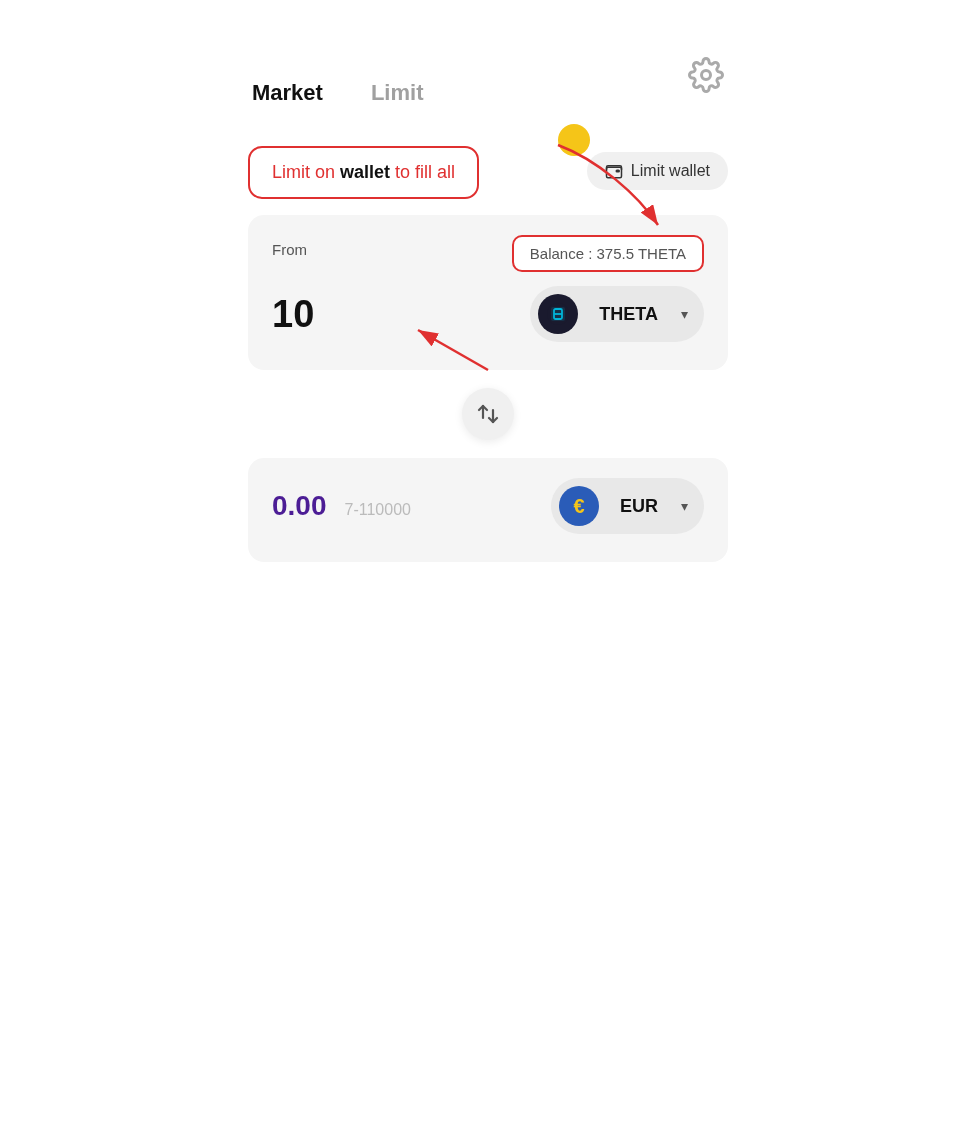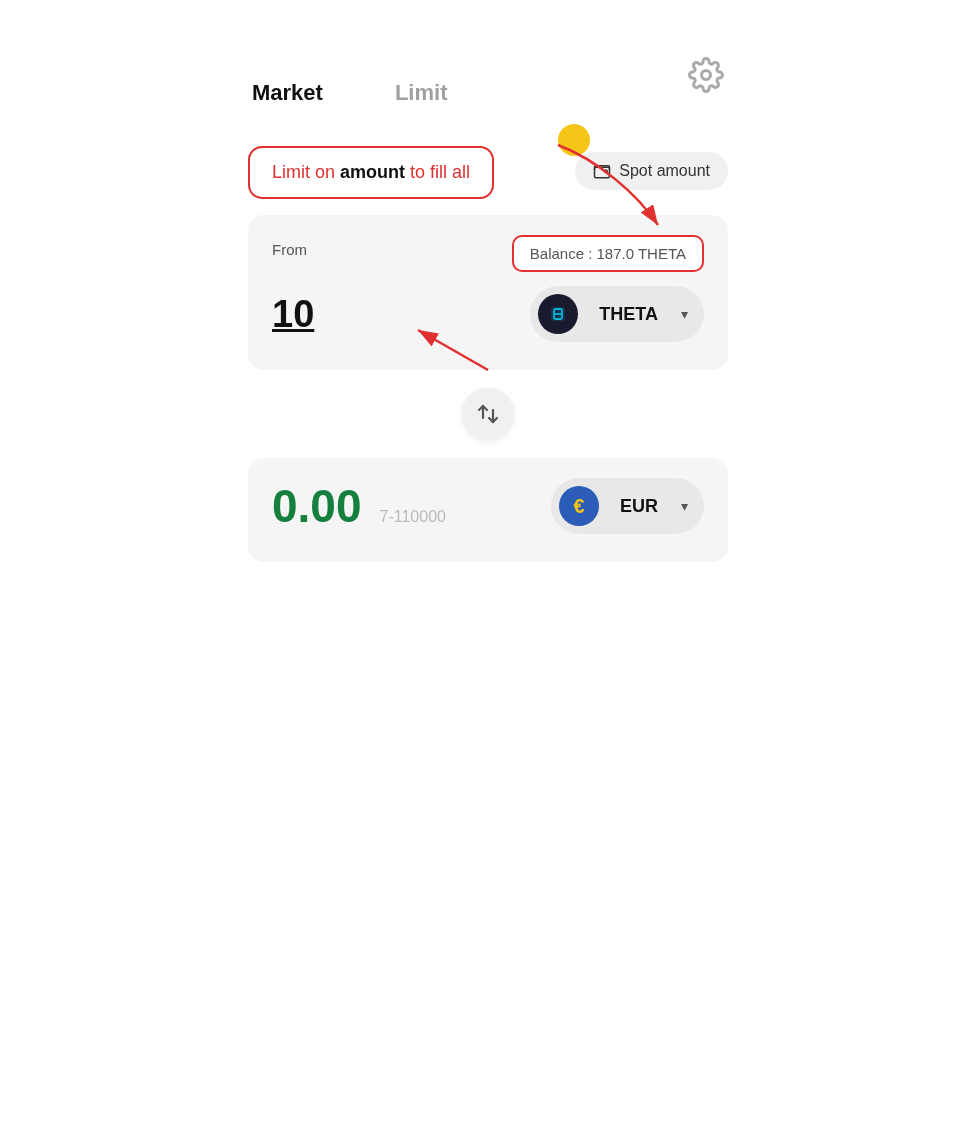--- a/index.html
+++ b/index.html
@@ -27,21 +27,21 @@
     .tab-bar {
       display: flex;
       align-items: center;
       justify-content: space-between;
       margin-bottom: 36px;
       padding: 0 4px;
     }
 
     .tab-group {
       display: flex;
-      gap: 72px;
+      gap: 48px;
       margin-top: 40px;
     }
 
     .tab {
       font-size: 22px;
       font-weight: 600;
       color: #a0a0a0;
       cursor: pointer;
       padding-bottom: 4px;
     }
@@ -164,21 +164,20 @@
     .card-bottom-row {
       display: flex;
       justify-content: space-between;
       align-items: center;
     }
 
     .amount-value {
       font-size: 38px;
       font-weight: 600;
       color: #111;
-      text-decoration: underline;
     }
 
     .currency-selector {
       display: flex;
       align-items: center;
       gap: 21px;
       background: #e8e8e8;
       border-radius: 28px;
       padding: 8px 16px 8px 8px;
       cursor: pointer;
@@ -228,23 +227,23 @@
       align-items: center;
       justify-content: center;
       cursor: pointer;
       font-size: 22px;
       color: #555;
       box-shadow: 0 2px 8px rgba(0,0,0,0.08);
     }
 
     
     .to-amount {
-      font-size: 46px;
+      font-size: 28px;
       font-weight: 600;
-      color: #15803d;
+      color: #4c1d95;
     }
 
     .to-range {
       font-size: 16px;
       color: #bbb;
       margin-left: 10px;
       font-weight: 400;
     }
 
     .balance-text {
@@ -307,29 +306,29 @@
                  A1.65 1.65 0 0 0 9 4.68a1.65 1.65 0 0 0 1-1.51V3a2 2 0 0 1 4 0v.09a1.65 1.65 0 0 0 1 1.51
                  a1.65 1.65 0 0 0 1.82-.33l.06-.06a2 2 0 0 1 2.83 2.83l-.06.06A1.65 1.65 0 0 0 19.4 9
                  a1.65 1.65 0 0 0 1.51 1H21a2 2 0 0 1 0 4h-.09a1.65 1.65 0 0 0-1.51 1z"></path>
       </svg>
     </button>
   </div>
 
   
   <div class="action-row">
     <div class="fill-all-box">
-      <span>Limit on </span><span class="highlight">amount</span><span> to fill all</span>
+      <span>Limit on </span><span class="highlight">wallet</span><span> to fill all</span>
     </div>
     <button class="spot-wallet-btn">
       <svg viewBox="0 0 24 24" fill="none" stroke="#333" stroke-width="2" stroke-linecap="round" stroke-linejoin="round" width="18" height="18">
         <rect x="2" y="7" width="20" height="14" rx="2"></rect>
         <path d="M16 11h2a1 1 0 0 1 0 2h-2a1 1 0 0 1 0-2z"></path>
         <path d="M2 10V7a2 2 0 0 1 2-2h16a2 2 0 0 1 2 2v3"></path>
       </svg>
-      <span>Spot amount</span>
+      <span>Limit wallet</span>
     </button>
   </div>
 
   
   <div class="yellow-dot"></div>
 
   
   <svg class="arrows-overlay" viewBox="0 0 480 580" xmlns="http://www.w3.org/2000/svg" style="position:absolute;top:0;left:0;width:480px;height:580px;pointer-events:none;z-index:10;">
 
     <defs>
@@ -340,21 +339,21 @@
 
     <path d="M 310 105 C 350 120, 390 155, 410 185" stroke="#e03030" stroke-width="2.5" fill="none" marker-end="url(#arrowhead)"></path>
 
     <path d="M 240 330 L 170 290" stroke="#e03030" stroke-width="2.5" fill="none" marker-end="url(#arrowhead)"></path>
   </svg>
 
   
   <div class="card">
     <div class="card-top-row">
       <div class="card-label">From</div>
-      <div class="balance-badge">Balance : 187.0 THETA</div>
+      <div class="balance-badge">Balance : 375.5 THETA</div>
     </div>
     <div class="card-bottom-row">
       <div class="amount-value">10</div>
       <div class="currency-selector">
         <div class="currency-icon">
           <svg width="22" height="22" viewBox="0 0 22 22" fill="none">
             <rect width="22" height="22" rx="11" fill="#1a1a2e"></rect>
             <rect x="4" y="4" width="14" height="14" rx="2" fill="#00b4d8" opacity="0.15"></rect>
             <rect x="7" y="6" width="8" height="10" rx="1.5" fill="none" stroke="#00b4d8" stroke-width="1.8"></rect>
             <line x1="7" y1="11" x2="15" y2="11" stroke="#00b4d8" stroke-width="1.8"></line>

